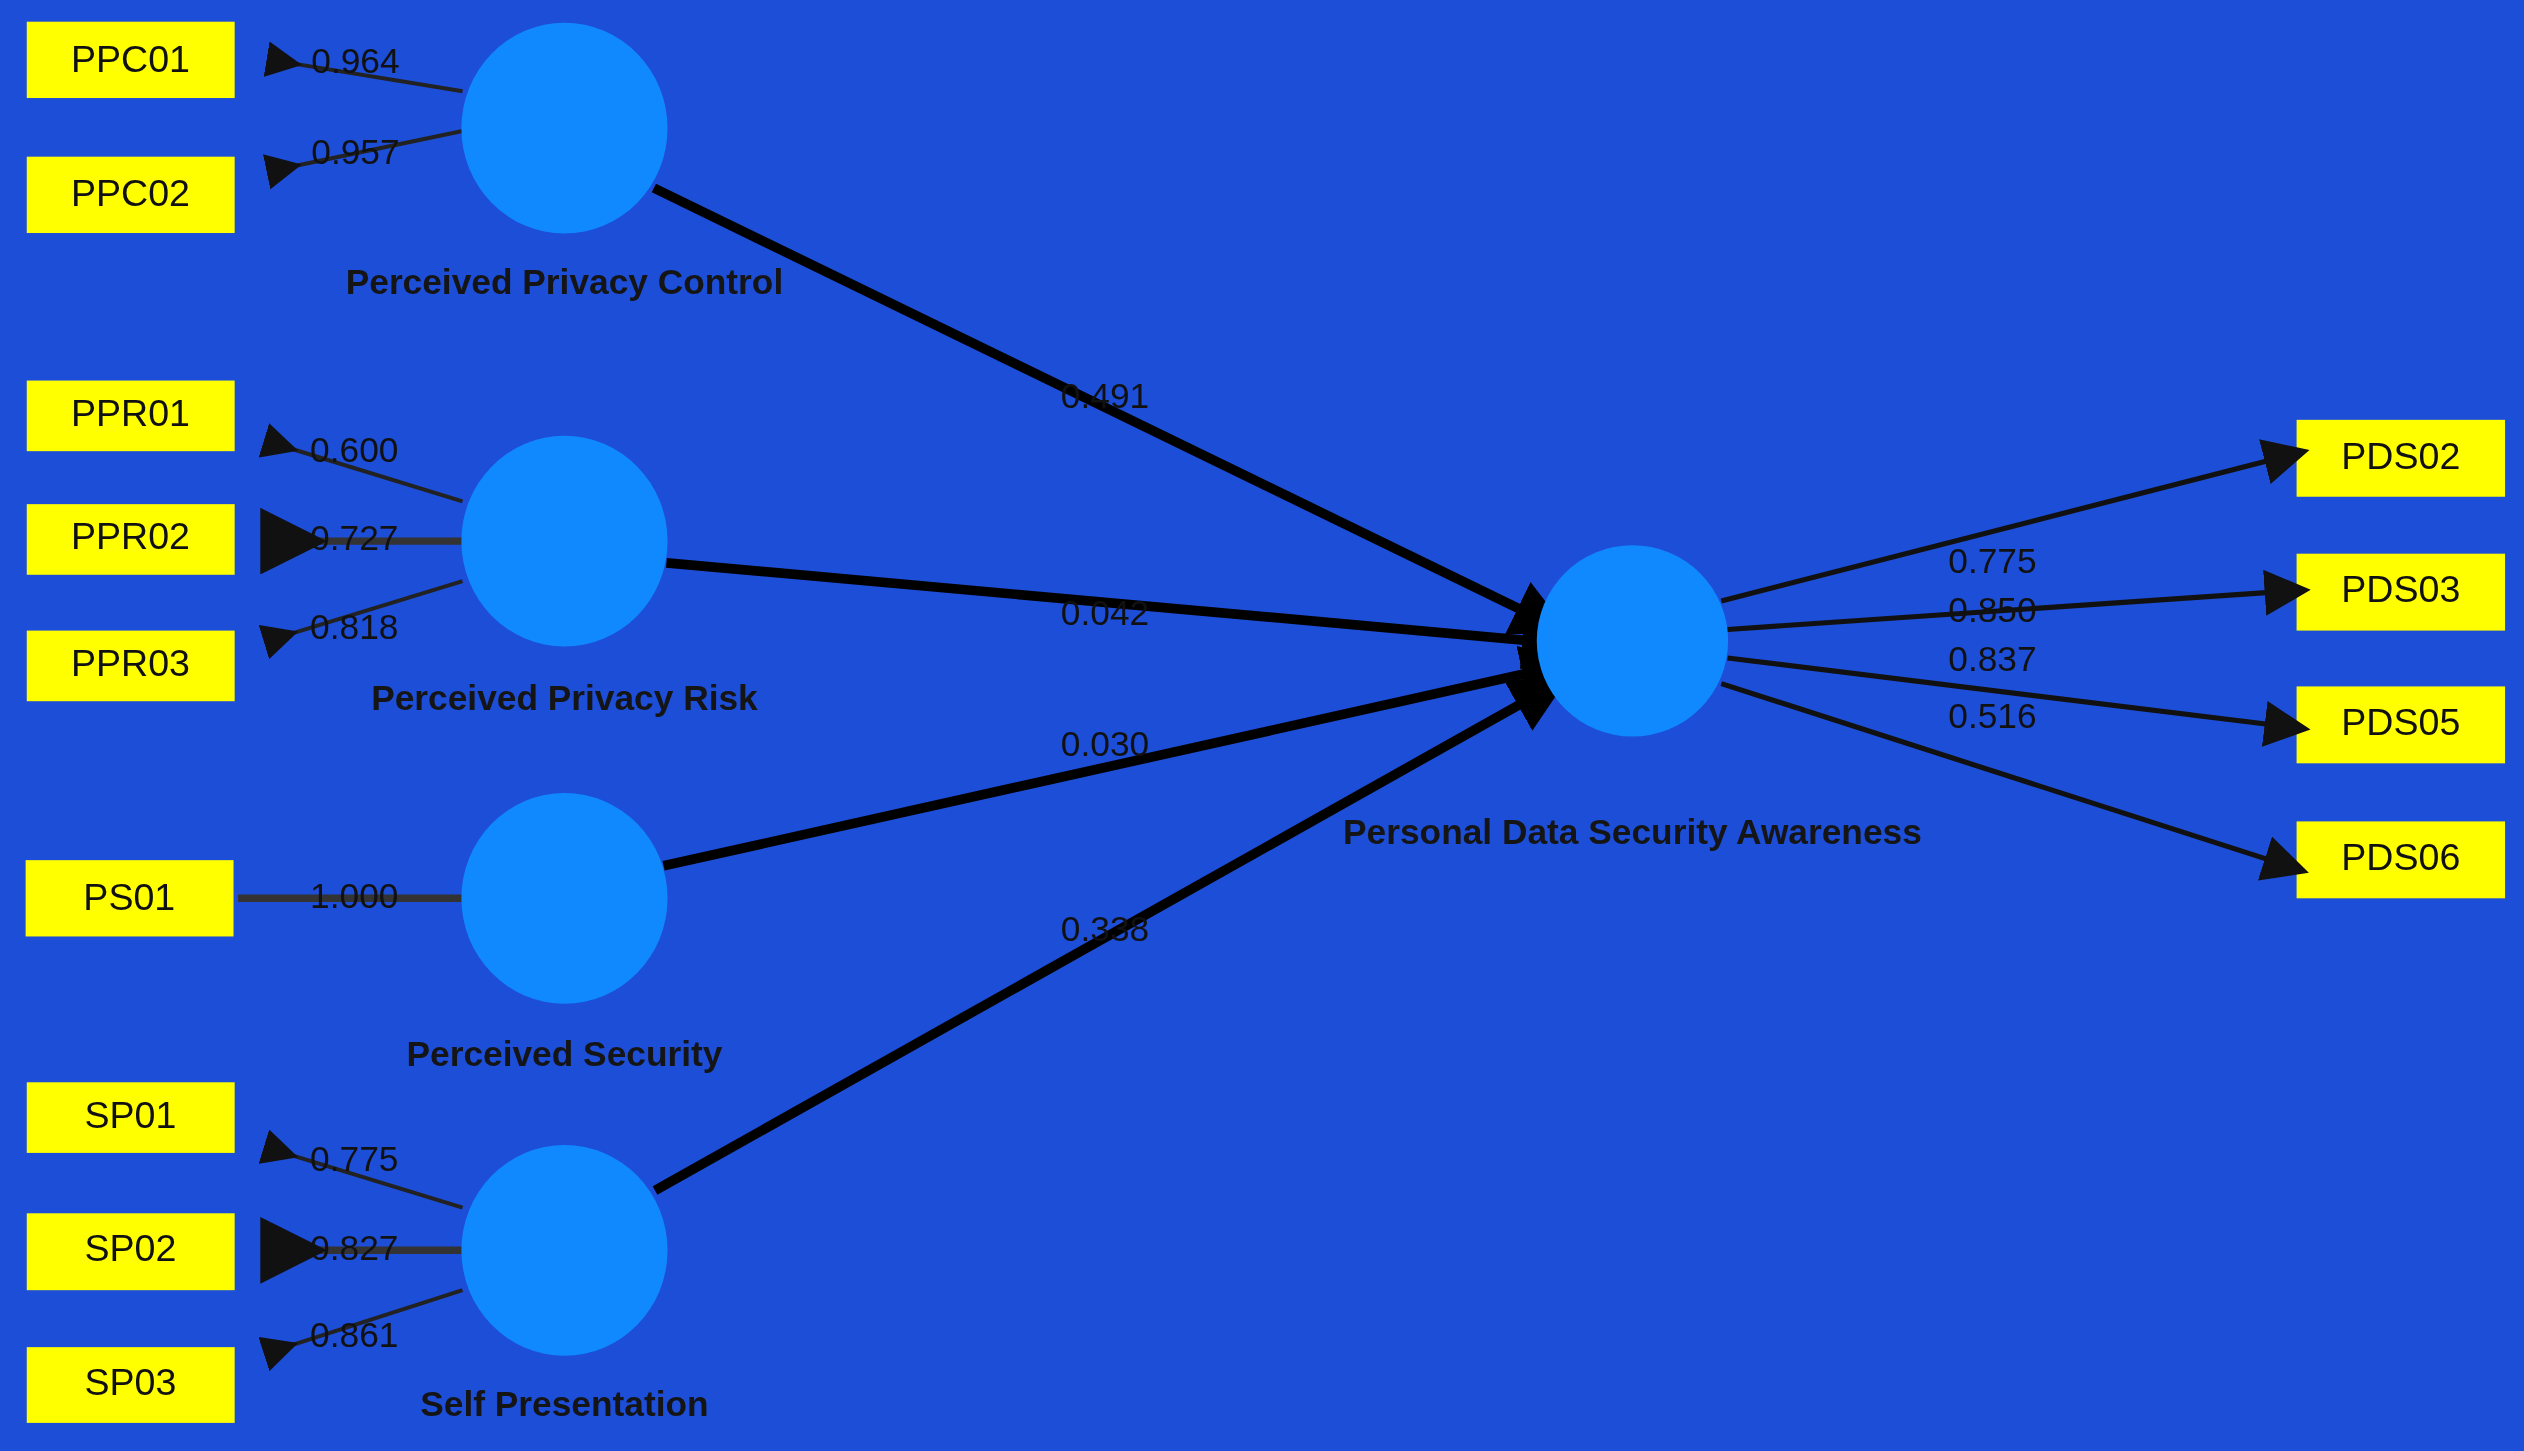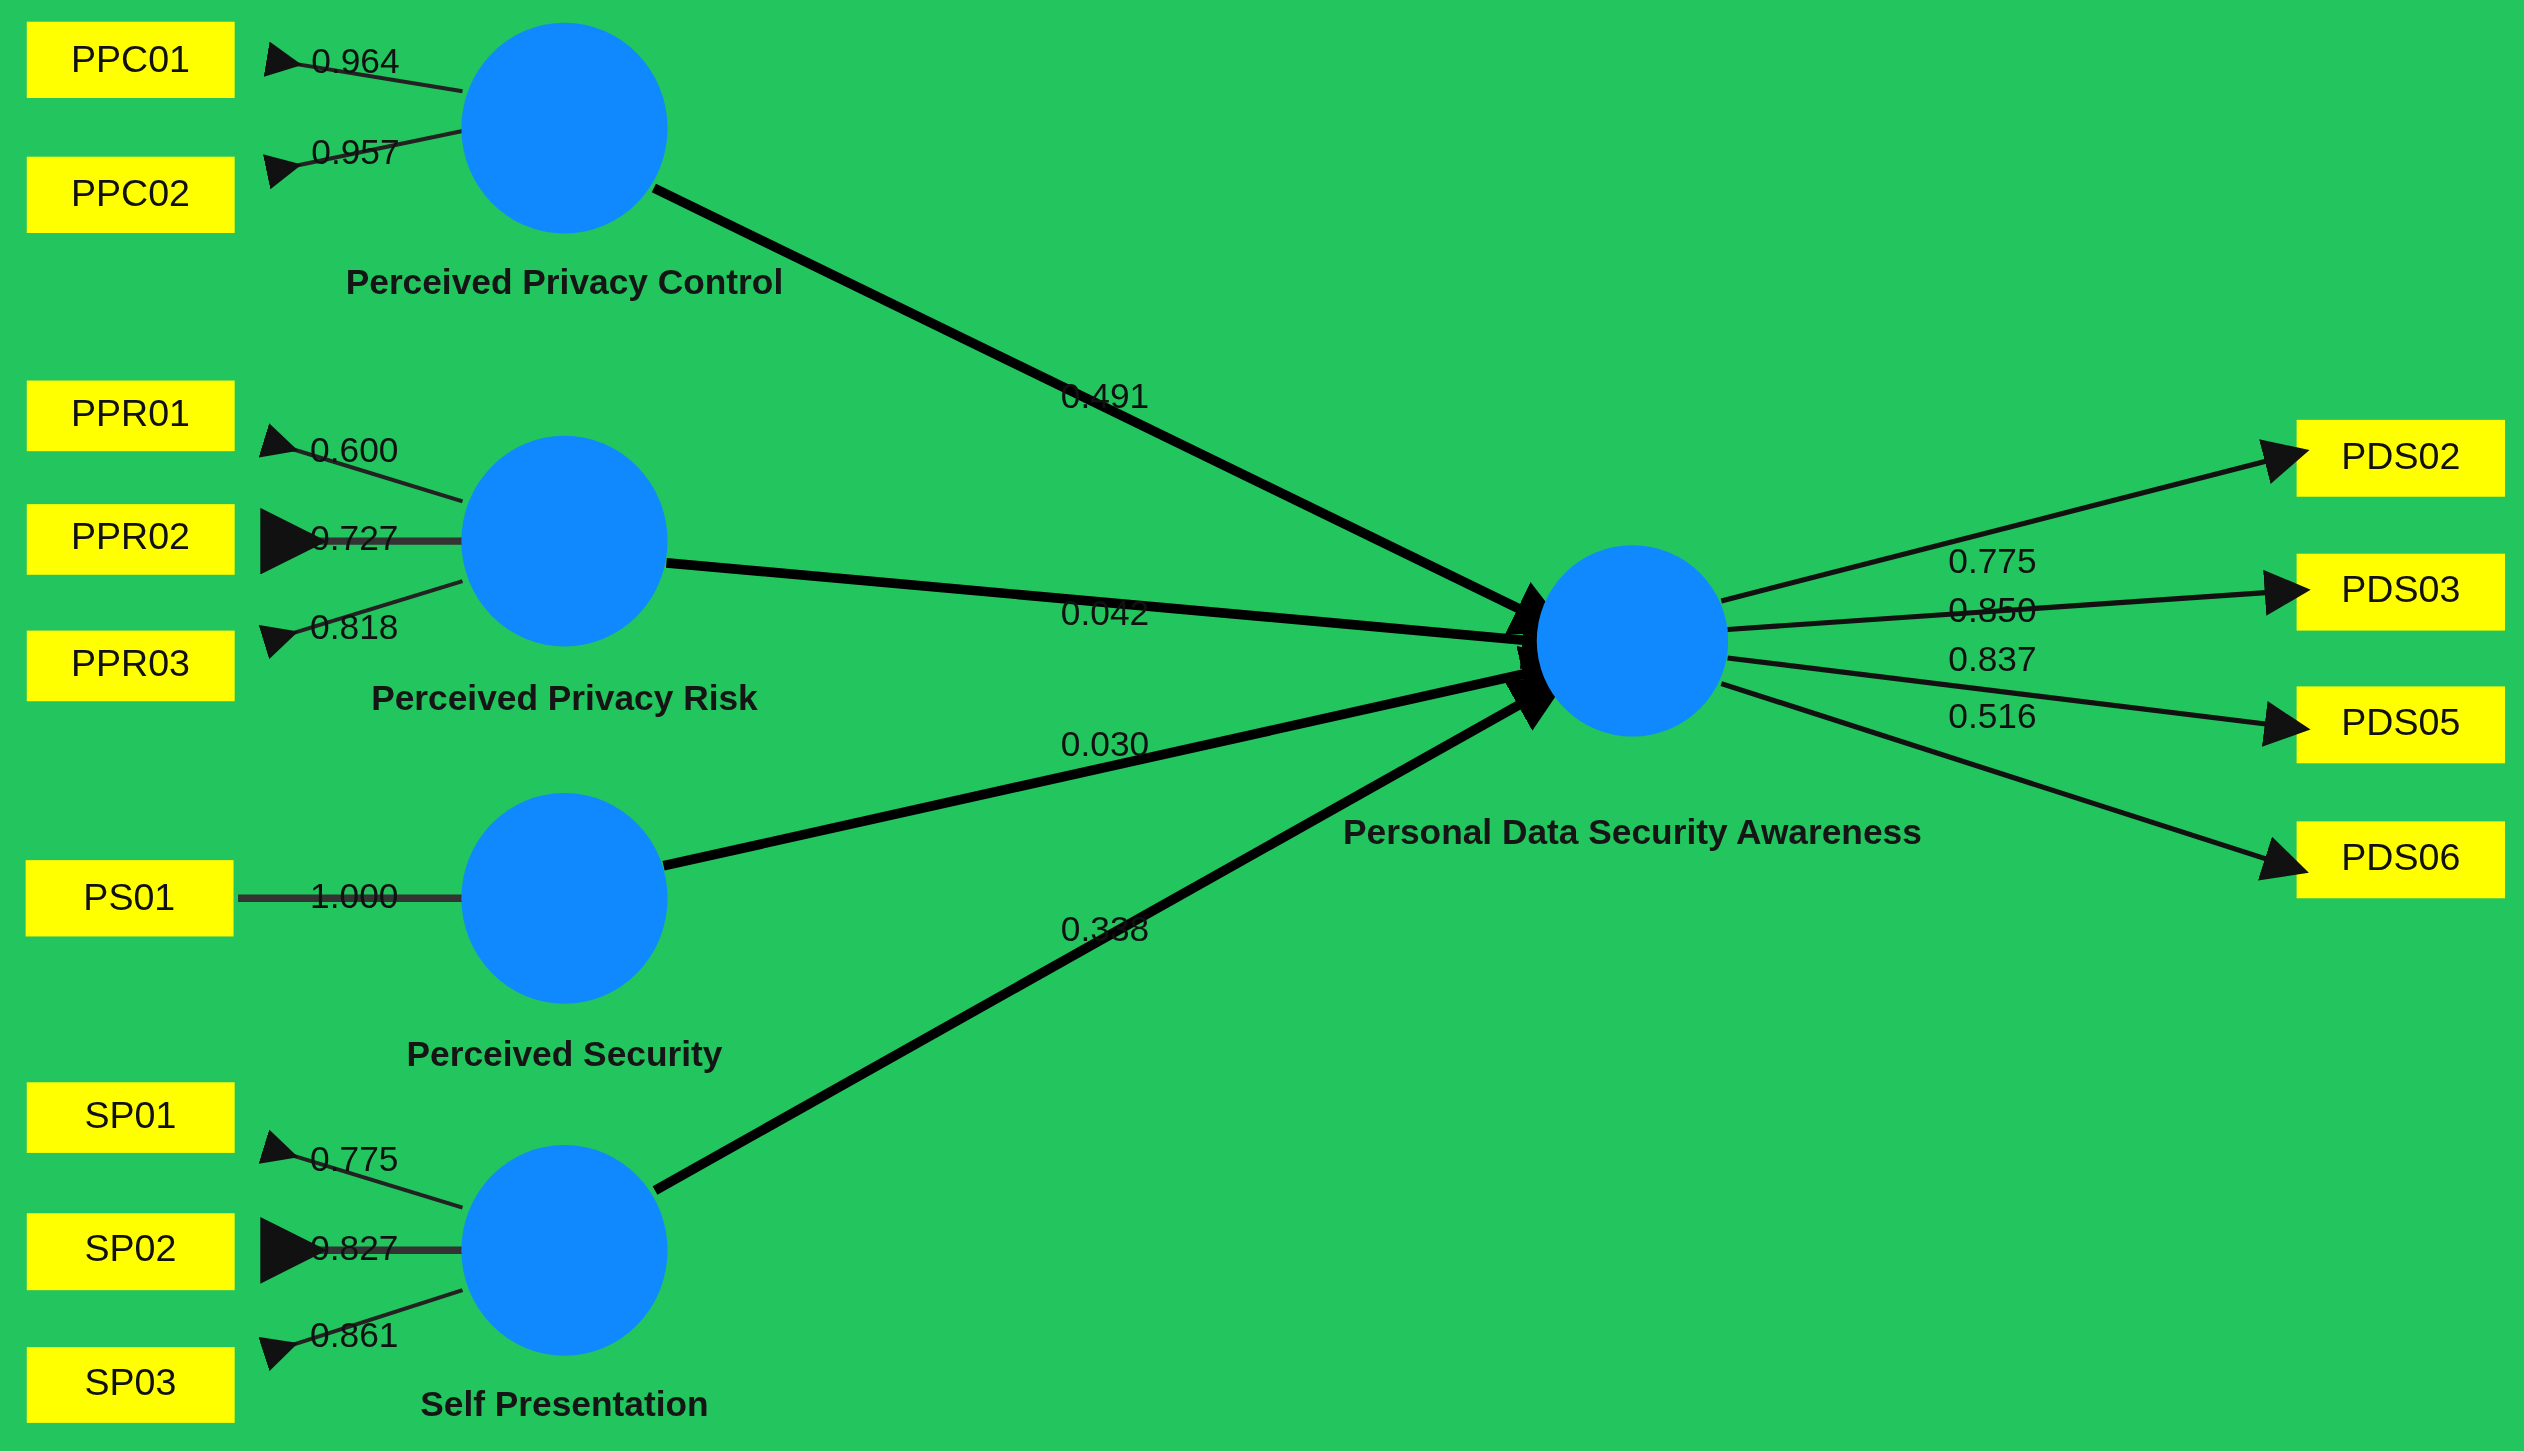--- a/index.html
+++ b/index.html
@@ -1,17 +1,17 @@
 <!DOCTYPE html>
 <html style="font-size:9px"><head>
 <meta charset="utf-8">
 <style>
   html,body{margin:0;padding:0;background:#ffffff;}
   body{font-family:"Liberation Sans", sans-serif;}
-  #stage{position:relative;width:2525px;height:1452px;background:#22c55e;overflow:hidden;}
+  #stage{position:relative;width:2525px;height:1452px;background:#1d4ed8;overflow:hidden;}
   svg#diagram{position:absolute;left:0;top:0;width:2525px;height:1452px;display:block;}
   .ind-box-rect{fill:#FFFF00;stroke:none;}
   .ind-label{font-family:"Liberation Sans", sans-serif;font-size:66px;fill:#111111;
              text-anchor:middle;dominant-baseline:middle;}
   .lv-ellipse{fill:#1089FF;stroke:none;}
   .lv-label{font-family:"Liberation Sans", sans-serif;font-size:62px;font-weight:bold;
             fill:#151515;text-anchor:middle;dominant-baseline:middle;}
   .coef-label{font-family:"Liberation Sans", sans-serif;font-size:62px;fill:#111111;
               text-anchor:middle;dominant-baseline:middle;}
   .load-line{stroke:#222222;stroke-width:7;fill:none;}

